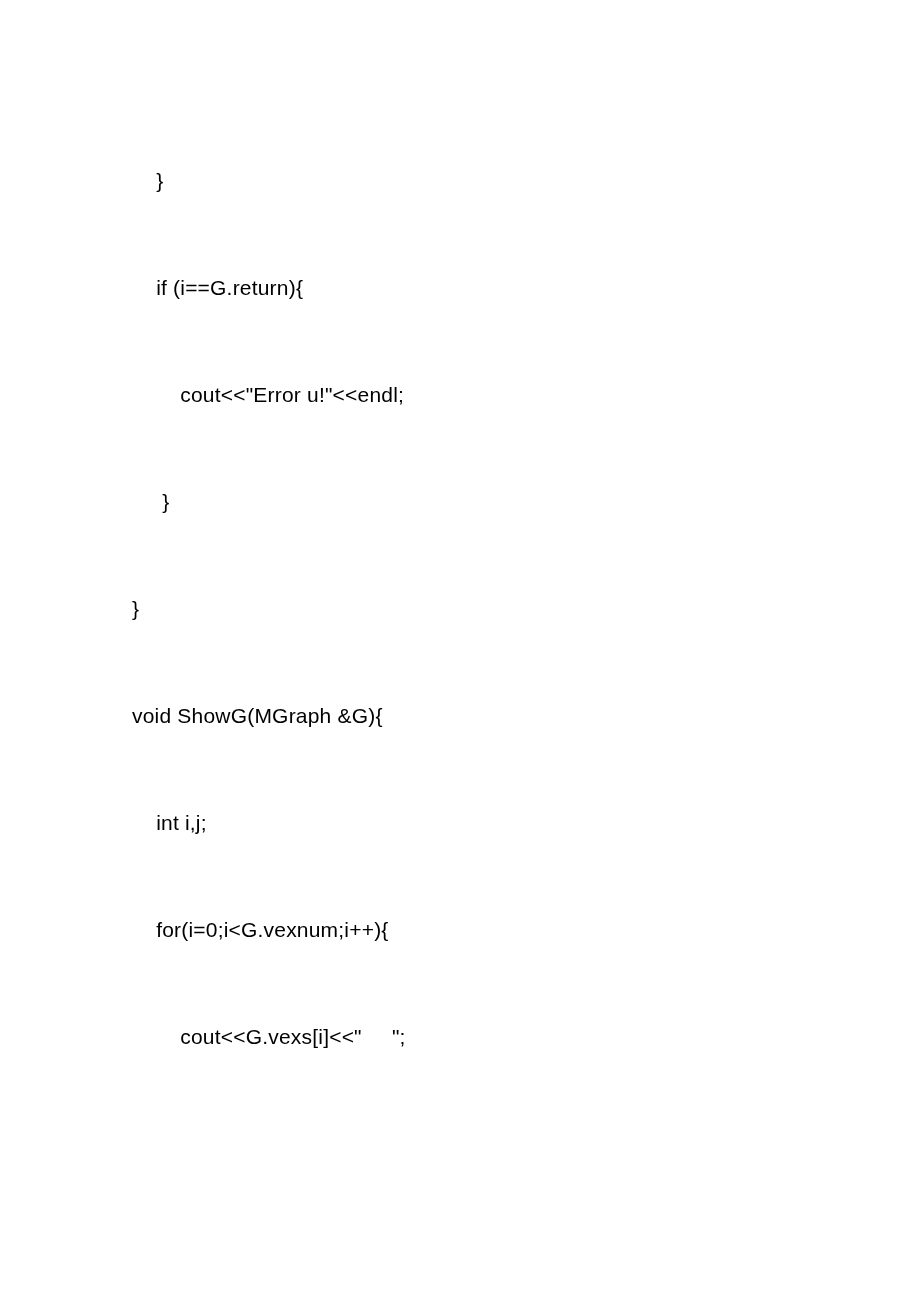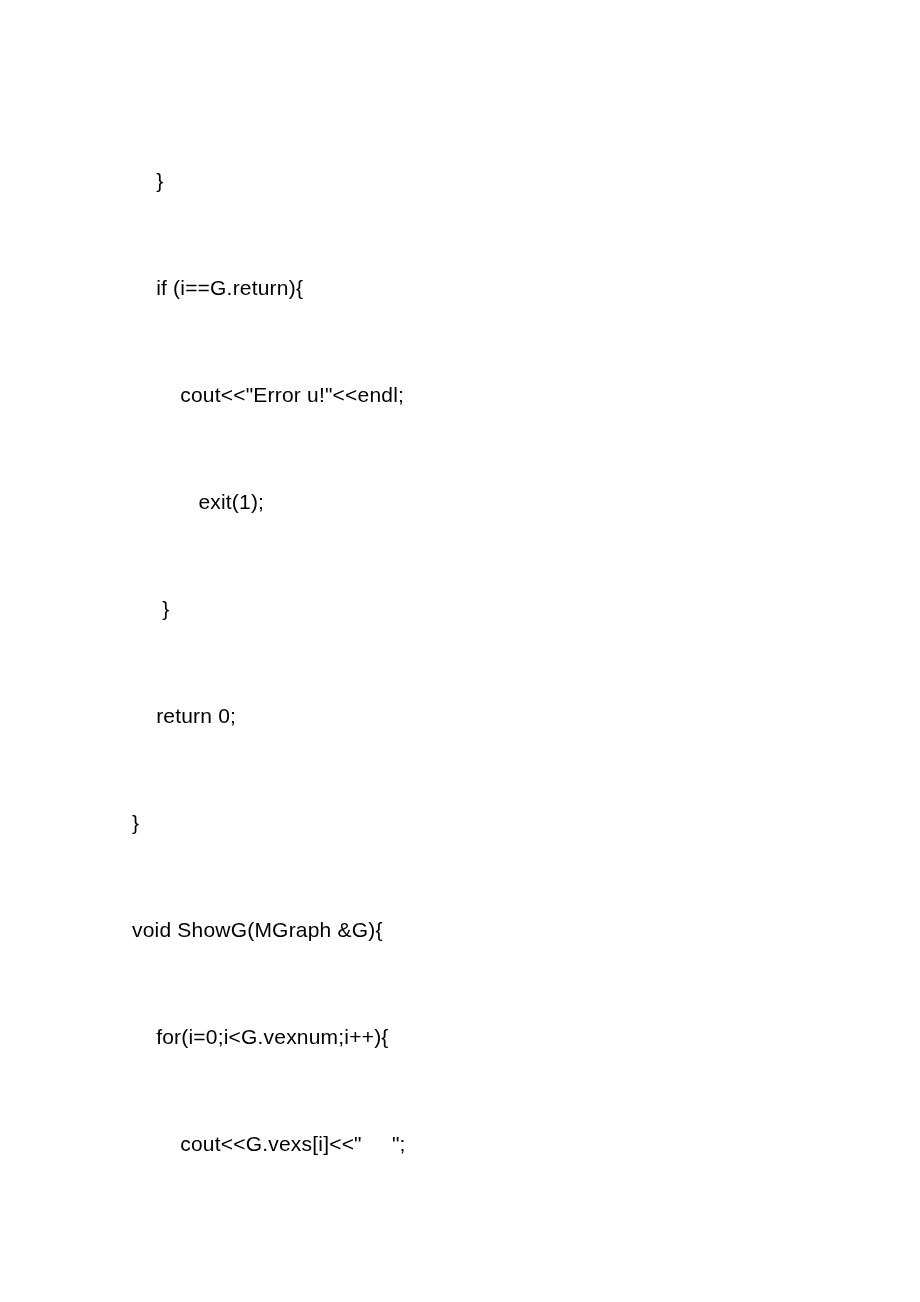--- a/index.html
+++ b/index.html
@@ -22,25 +22,24 @@
     display: block;
   }
 </style>
 </head>
 <body>
 
 <div class="page">
 <span class="code-line">    }</span>
 <span class="code-line">    if (i==G.return){</span>
 <span class="code-line">        cout&lt;&lt;"Error u!"&lt;&lt;endl;</span>
-<span class="code-line">           exit(1);</span>
 <span class="code-line">     }</span>
-<span class="code-line">    return 0;</span>
 <span class="code-line">}</span>
 <span class="code-line">void ShowG(MGraph &amp;G){</span>
+<span class="code-line">    int i,j;</span>
 <span class="code-line">    for(i=0;i&lt;G.vexnum;i++){</span>
 <span class="code-line">        cout&lt;&lt;G.vexs[i]&lt;&lt;"     ";</span>
 
 
 
 
 
 
 
 

